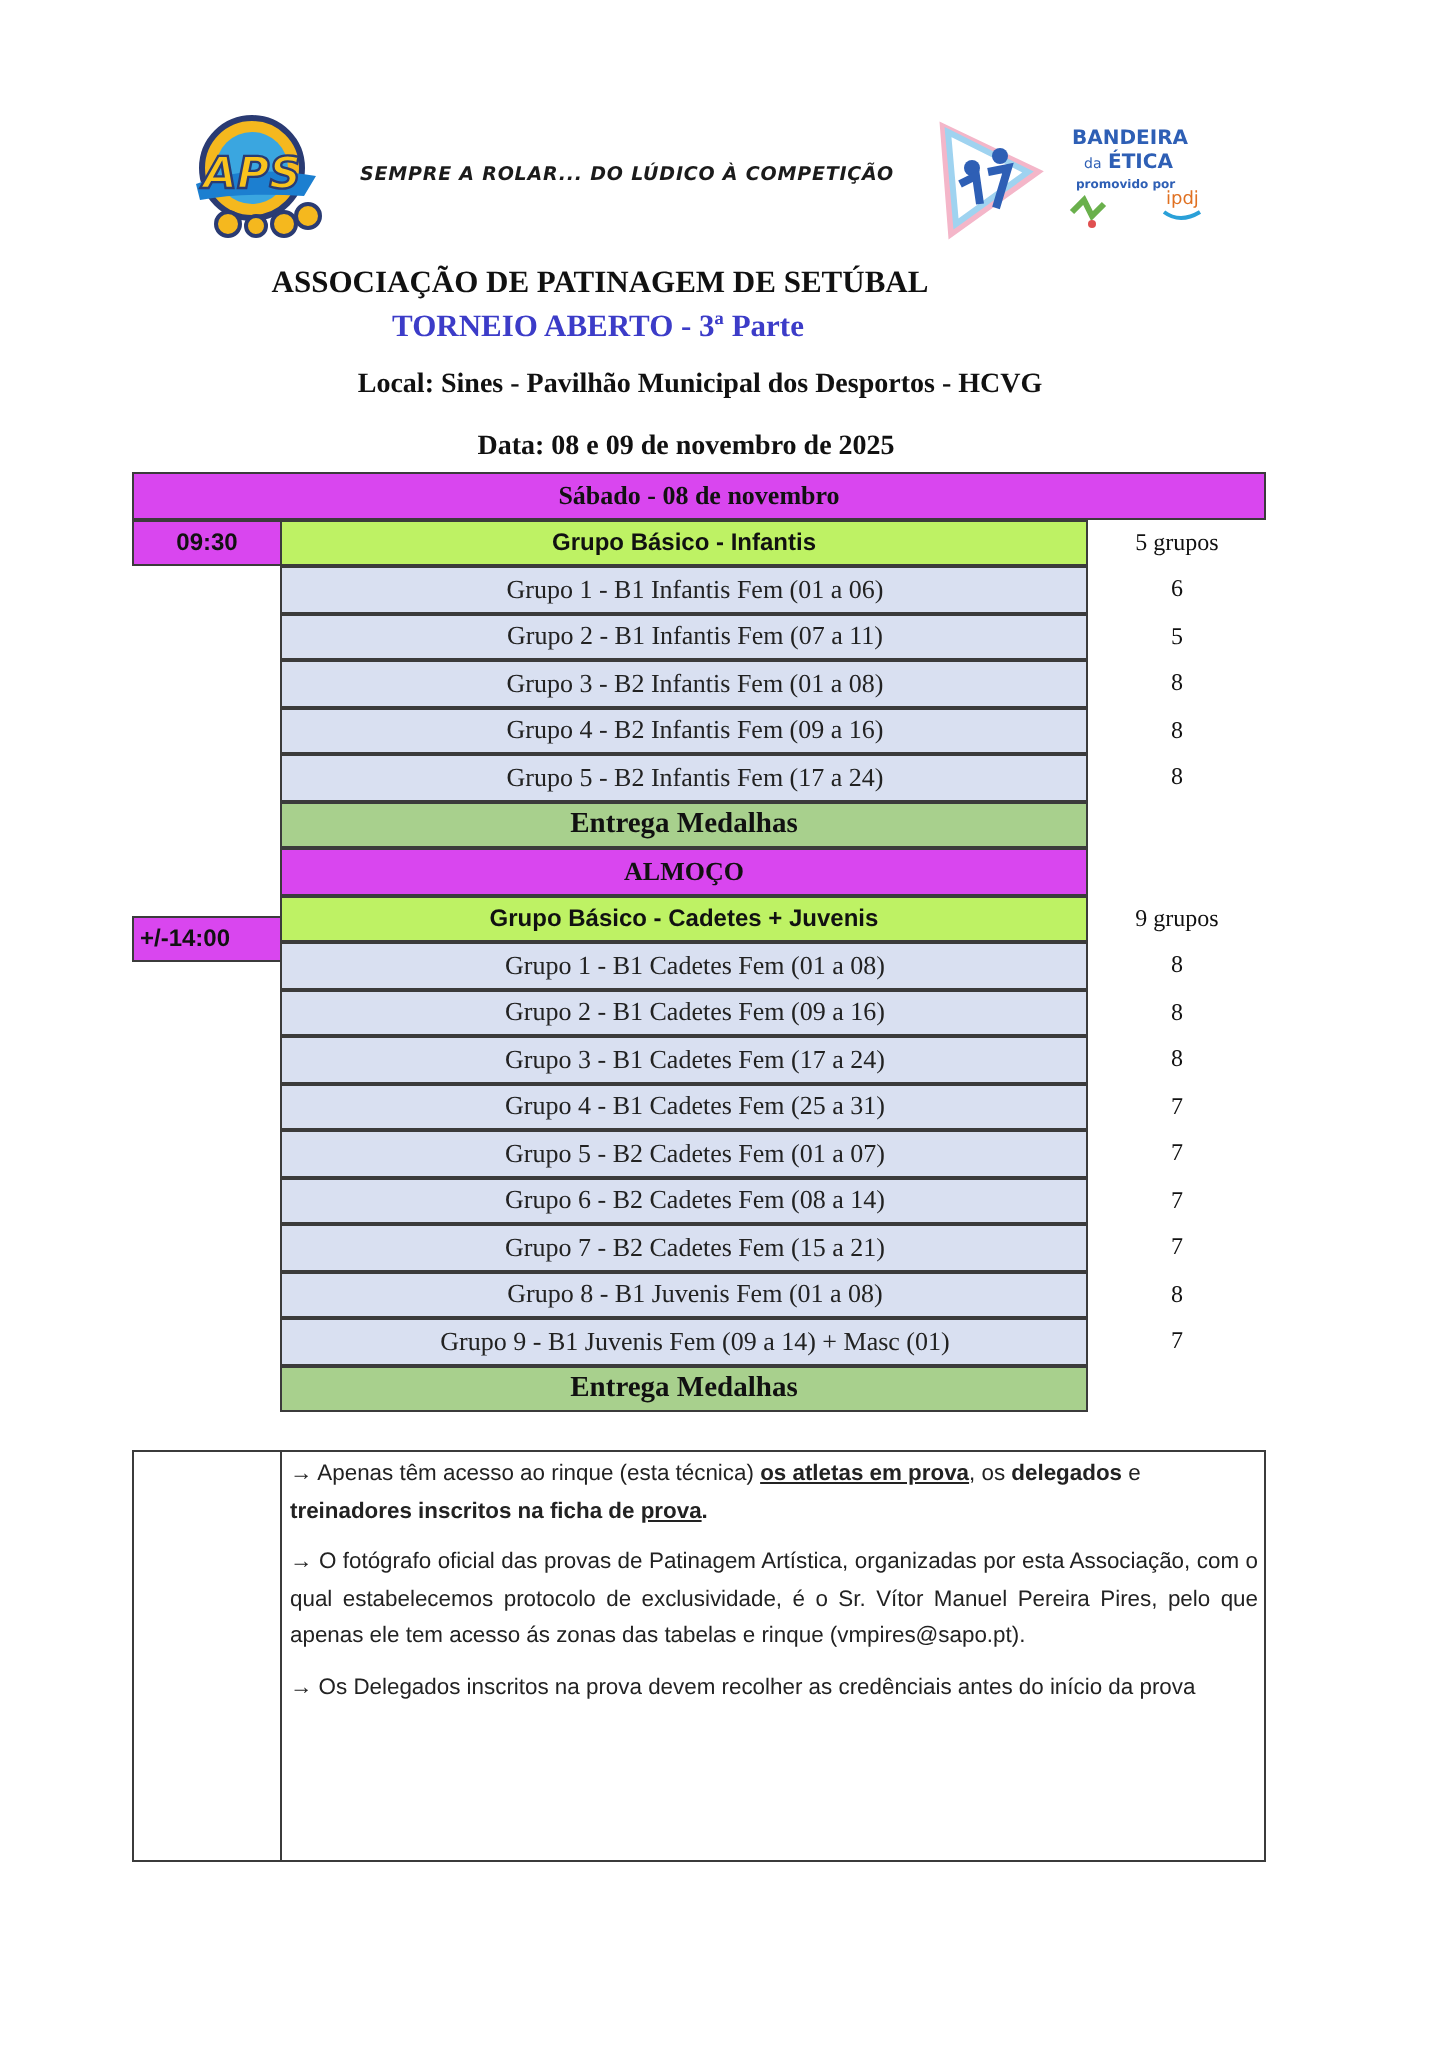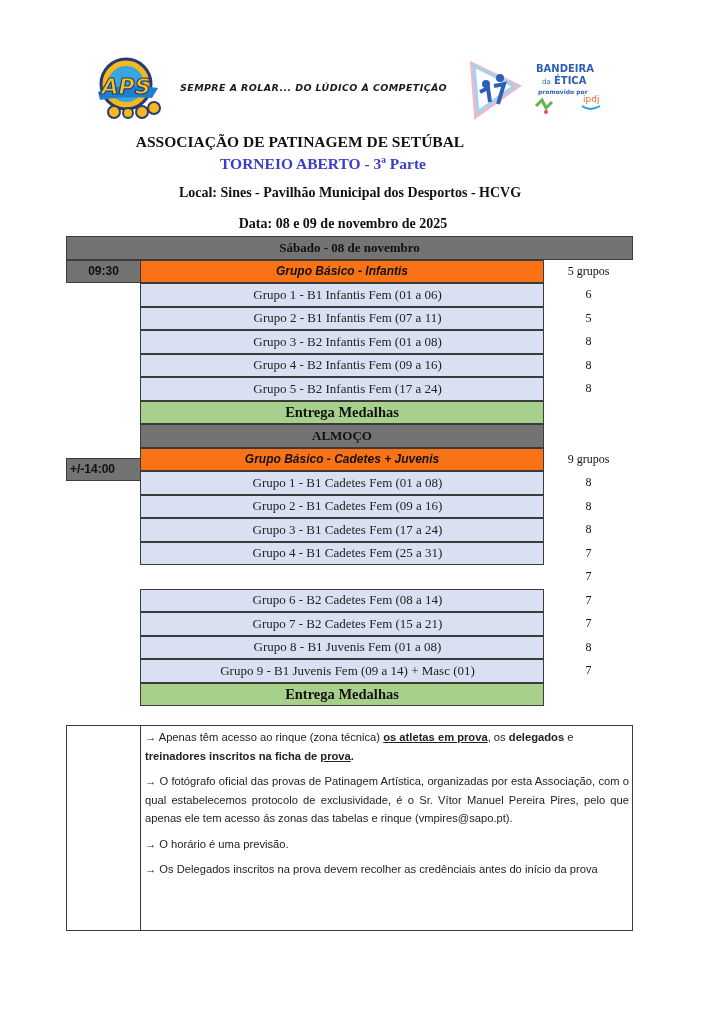--- a/index.html
+++ b/index.html
@@ -5,38 +5,38 @@
   html, body { margin: 0; padding: 0; background: #ffffff; }
   body { width: 724px; height: 1024px; position: relative; overflow: hidden; font-family: "Liberation Serif", serif; color: #111; }
 
   
   .logo-aps { position: absolute; left: 92px; top: 56px; width: 72px; height: 64px; }
   .slogan { position: absolute; left: 180px; top: 82px; font-family: "DejaVu Sans", sans-serif; font-weight: bold; font-style: italic; font-size: 9.5px; letter-spacing: 0.4px; color: #1b1b1b; white-space: nowrap; }
   .logo-etica { position: absolute; left: 466px; top: 58px; width: 150px; height: 64px; }
 
   .title1 { position: absolute; left: 0; width: 628px; top: 133px; text-align: center; font-weight: bold; font-size: 15.5px; color: #111; }
   .title1 span { position: relative; left: -14px; }
-  .title2 { position: absolute; left: 0; width: 600px; top: 155px; text-align: center; font-weight: bold; font-size: 15.5px; color: #3c3cc8; padding-left: 24px; }
+  .title2 { position: absolute; left: 0; width: 600px; top: 155px; text-align: center; font-weight: bold; font-size: 15.5px; color: #3c3cc8; }
   .title2 span { position: relative; left: -1px; }
   .local { position: absolute; left: 0; width: 724px; top: 185px; text-align: center; font-weight: bold; font-size: 14px; color: #111; }
   .local span { position: relative; left: -12px; }
   .date { position: absolute; left: 0; width: 724px; top: 216px; text-align: center; font-weight: bold; font-size: 14px; color: #111; }
   .date span { position: relative; left: -19px; }
 
   
   .sched { position: absolute; left: 66px; top: 236px; width: 567px; }
   .row { position: absolute; left: 0; width: 567px; height: 23.5px; }
   .cell { position: absolute; top: 0; height: 23.5px; box-sizing: border-box; display: flex; align-items: center; justify-content: center; white-space: nowrap; }
   .c-time { left: 0; width: 75px; }
   .c-main { left: 74px; width: 404px; }
   .c-count { left: 478px; width: 89px; font-size: 12px; }
   .c-full { left: 0; width: 567px; }
 
-  .yellow { background: #737373; border: 1.5px solid #3b3b3b; }
-  .blue-head { background: #f97316; border: 1.5px solid #3b3b3b; font-style: italic; }
+  .yellow { background: #d946ef; border: 1.5px solid #3b3b3b; }
+  .blue-head { background: #bef264; border: 1.5px solid #3b3b3b; }
   .blue-light { background: #d9e0f1; border: 1.5px solid #3b3b3b; }
   .green { background: #a8d08d; border: 1.5px solid #3b3b3b; }
 
   .sans-bold { font-family: "Liberation Sans", sans-serif; font-weight: bold; font-size: 12px; }
   .serif-bold { font-weight: bold; font-size: 13px; }
   .serif-bold-lg { font-weight: bold; font-size: 14.5px; }
   .serif-reg { font-size: 13px; color: #222; padding-left: 11px; }
   .time-txt { font-family: "Liberation Sans", sans-serif; font-weight: bold; font-size: 12px; }
   .time-left { justify-content: flex-start; padding-left: 3px; margin-top: 10px; }
 
@@ -144,20 +144,21 @@
   </div>
   <div class="row" style="top:282px">
     <div class="cell c-main blue-light serif-reg">Grupo 3 - B1 Cadetes Fem (17 a 24)</div>
     <div class="cell c-count">8</div>
   </div>
   <div class="row" style="top:305.5px">
     <div class="cell c-main blue-light serif-reg">Grupo 4 - B1 Cadetes Fem (25 a 31)</div>
     <div class="cell c-count">7</div>
   </div>
   <div class="row" style="top:329px">
+    <div class="cell c-main blue-light serif-reg">Grupo 5 - B2 Cadetes Fem (01 a 07)</div>
     <div class="cell c-count">7</div>
   </div>
   <div class="row" style="top:352.5px">
     <div class="cell c-main blue-light serif-reg">Grupo 6 - B2 Cadetes Fem (08 a 14)</div>
     <div class="cell c-count">7</div>
   </div>
   <div class="row" style="top:376px">
     <div class="cell c-main blue-light serif-reg">Grupo 7 - B2 Cadetes Fem (15 a 21)</div>
     <div class="cell c-count">7</div>
   </div>
@@ -171,18 +172,17 @@
   </div>
 
   <div class="row" style="top:446.5px">
     <div class="cell c-main green serif-bold-lg">Entrega Medalhas</div>
   </div>
 </div>
 
 <div class="notes">
   <div class="notes-left"></div>
   <div class="notes-body">
-    <p><span>→ Apenas têm acesso ao rinque (zona técnica) </span><span class="b u">os atletas em prova</span><span>, os </span><span class="b">delegados</span><span> e </span><span class="b">treinadores inscritos na ficha de </span><span class="b u">prova</span><span class="b">.</span></p>
+    <p><span>→ Apenas têm acesso ao rinque (esta técnica) </span><span class="b u">os atletas em prova</span><span>, os </span><span class="b">delegados</span><span> e </span><span class="b">treinadores inscritos na ficha de </span><span class="b u">prova</span><span class="b">.</span></p>
     <p style="text-align: justify;">→ O fotógrafo oficial das provas de Patinagem Artística, organizadas por esta Associação, com o qual estabelecemos protocolo de exclusividade, é o Sr. Vítor Manuel Pereira Pires, pelo que apenas ele tem acesso ás zonas das tabelas e rinque (vmpires@sapo.pt).</p>
-    <p>→ O horário é uma previsão.</p>
     <p>→ Os Delegados inscritos na prova devem recolher as credênciais antes do início da prova</p>
   </div>
 </div>
 
 </body></html>

